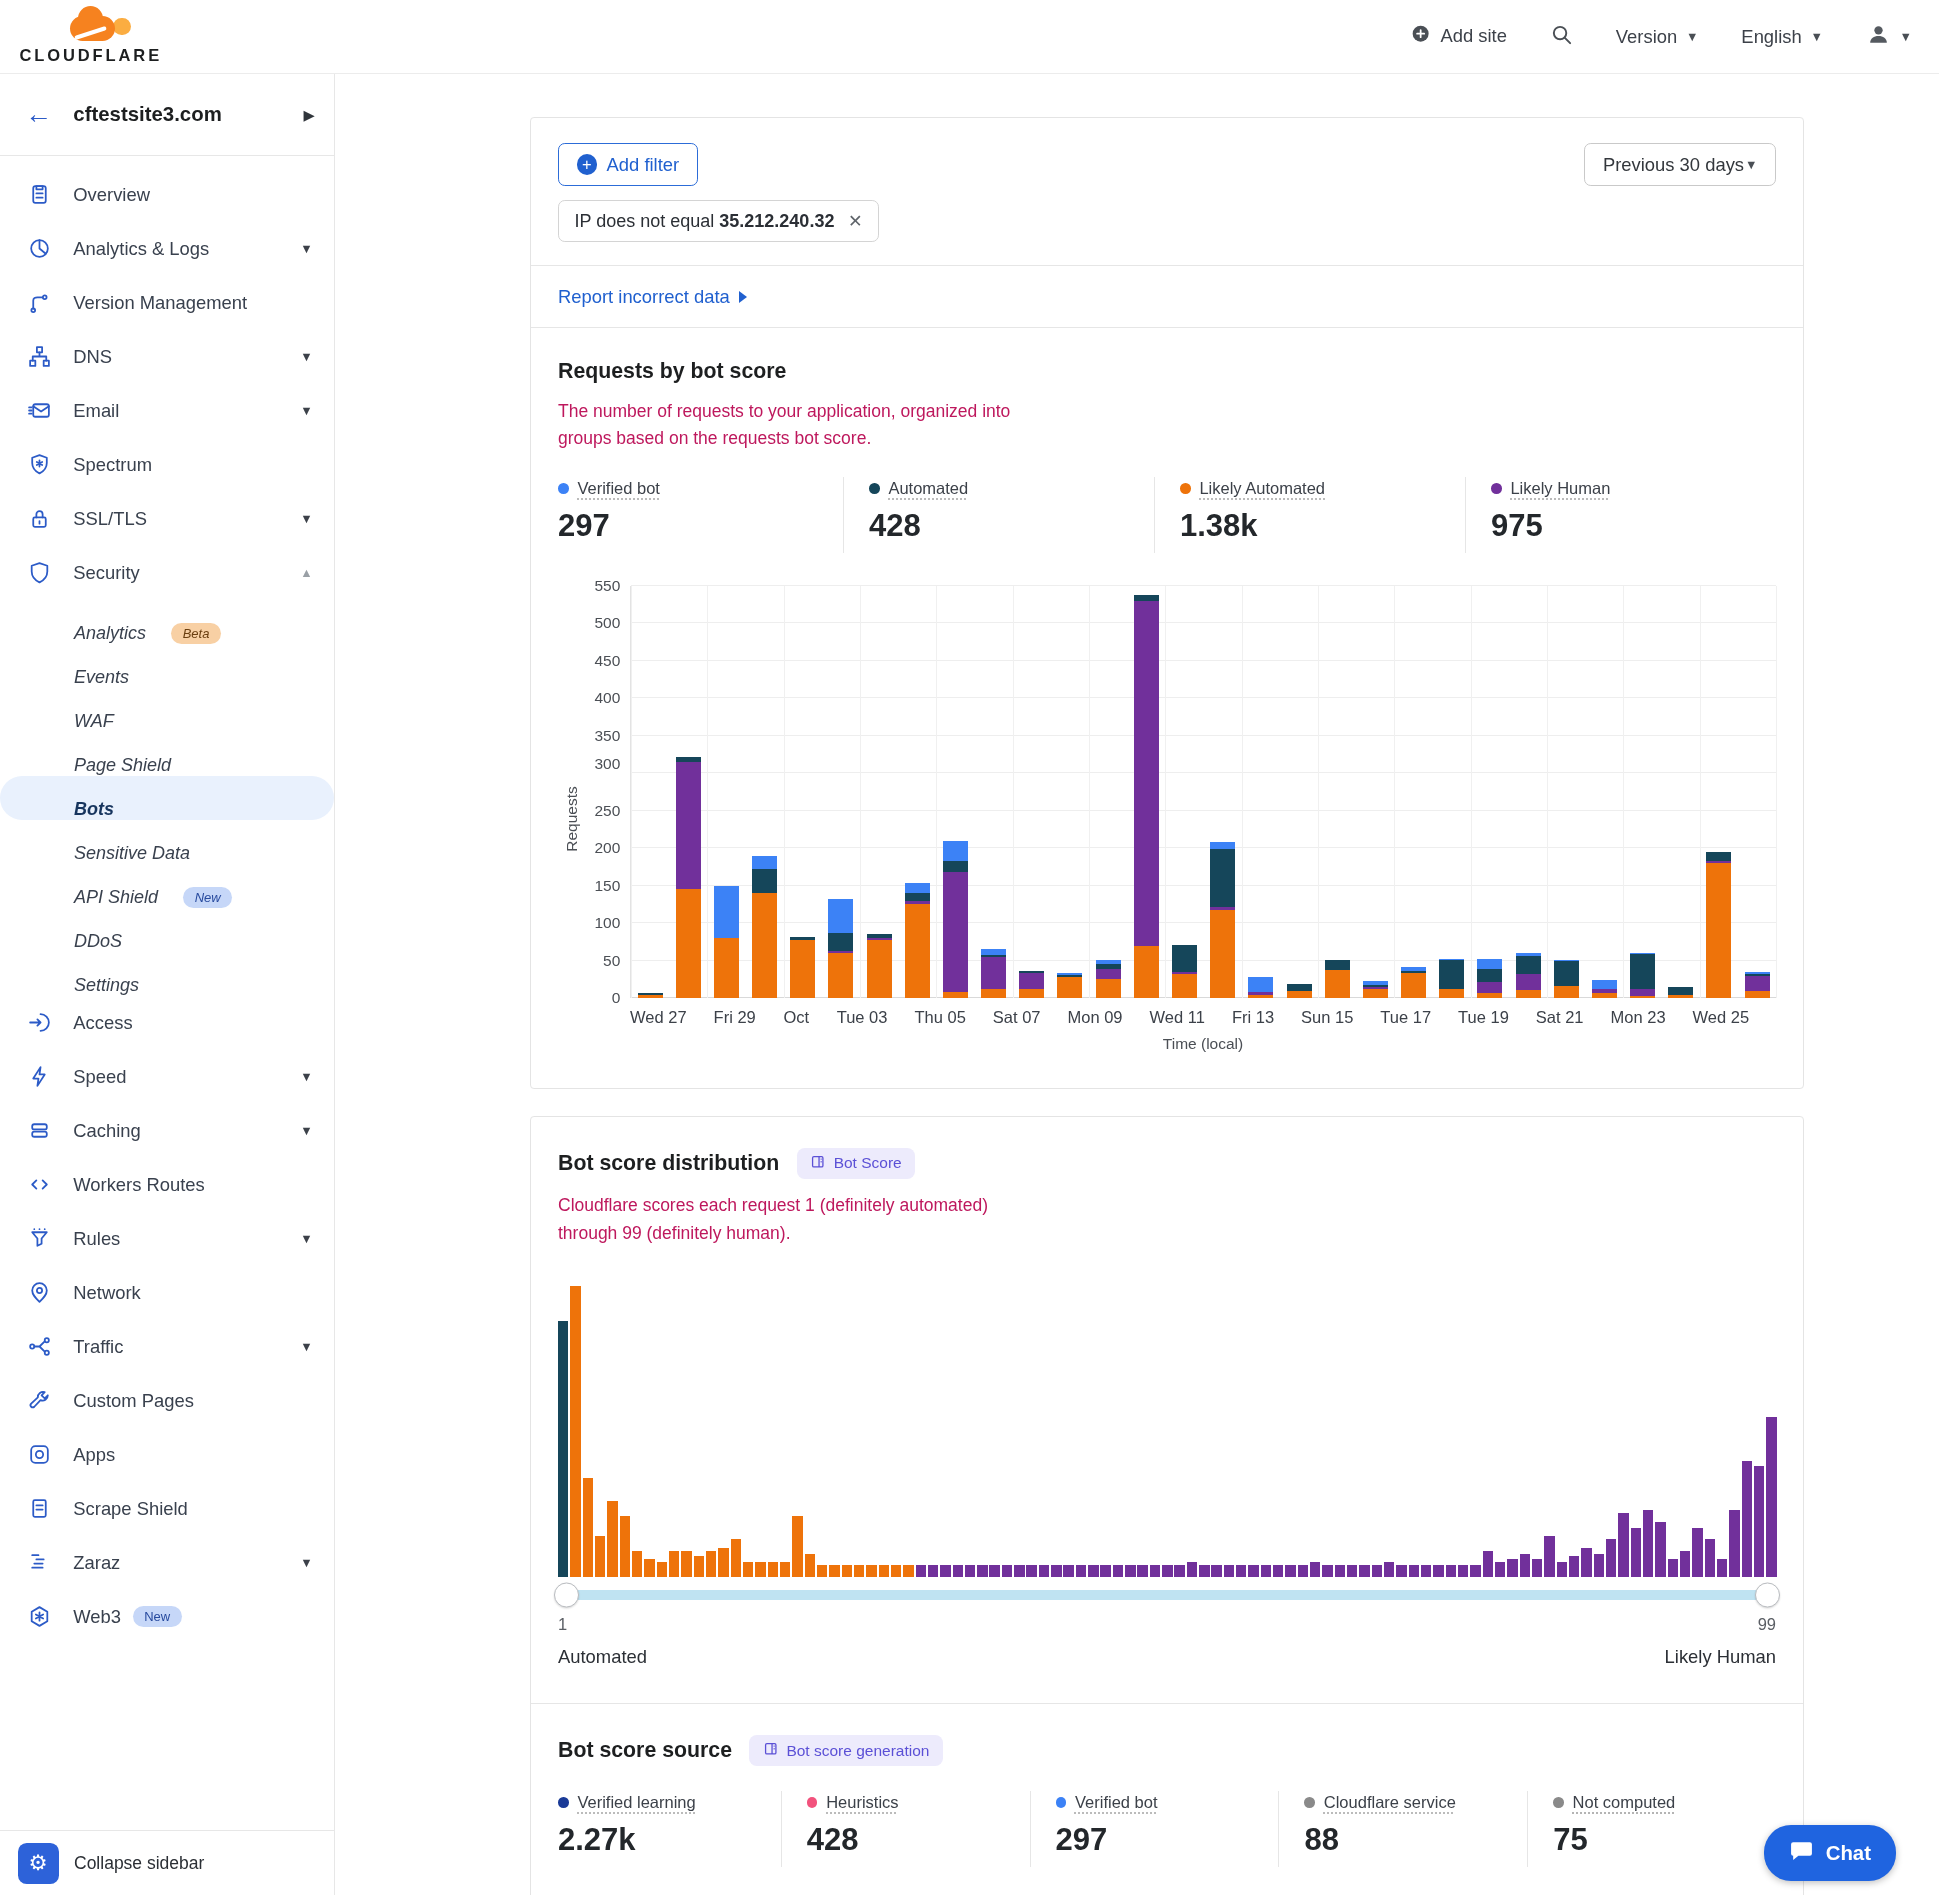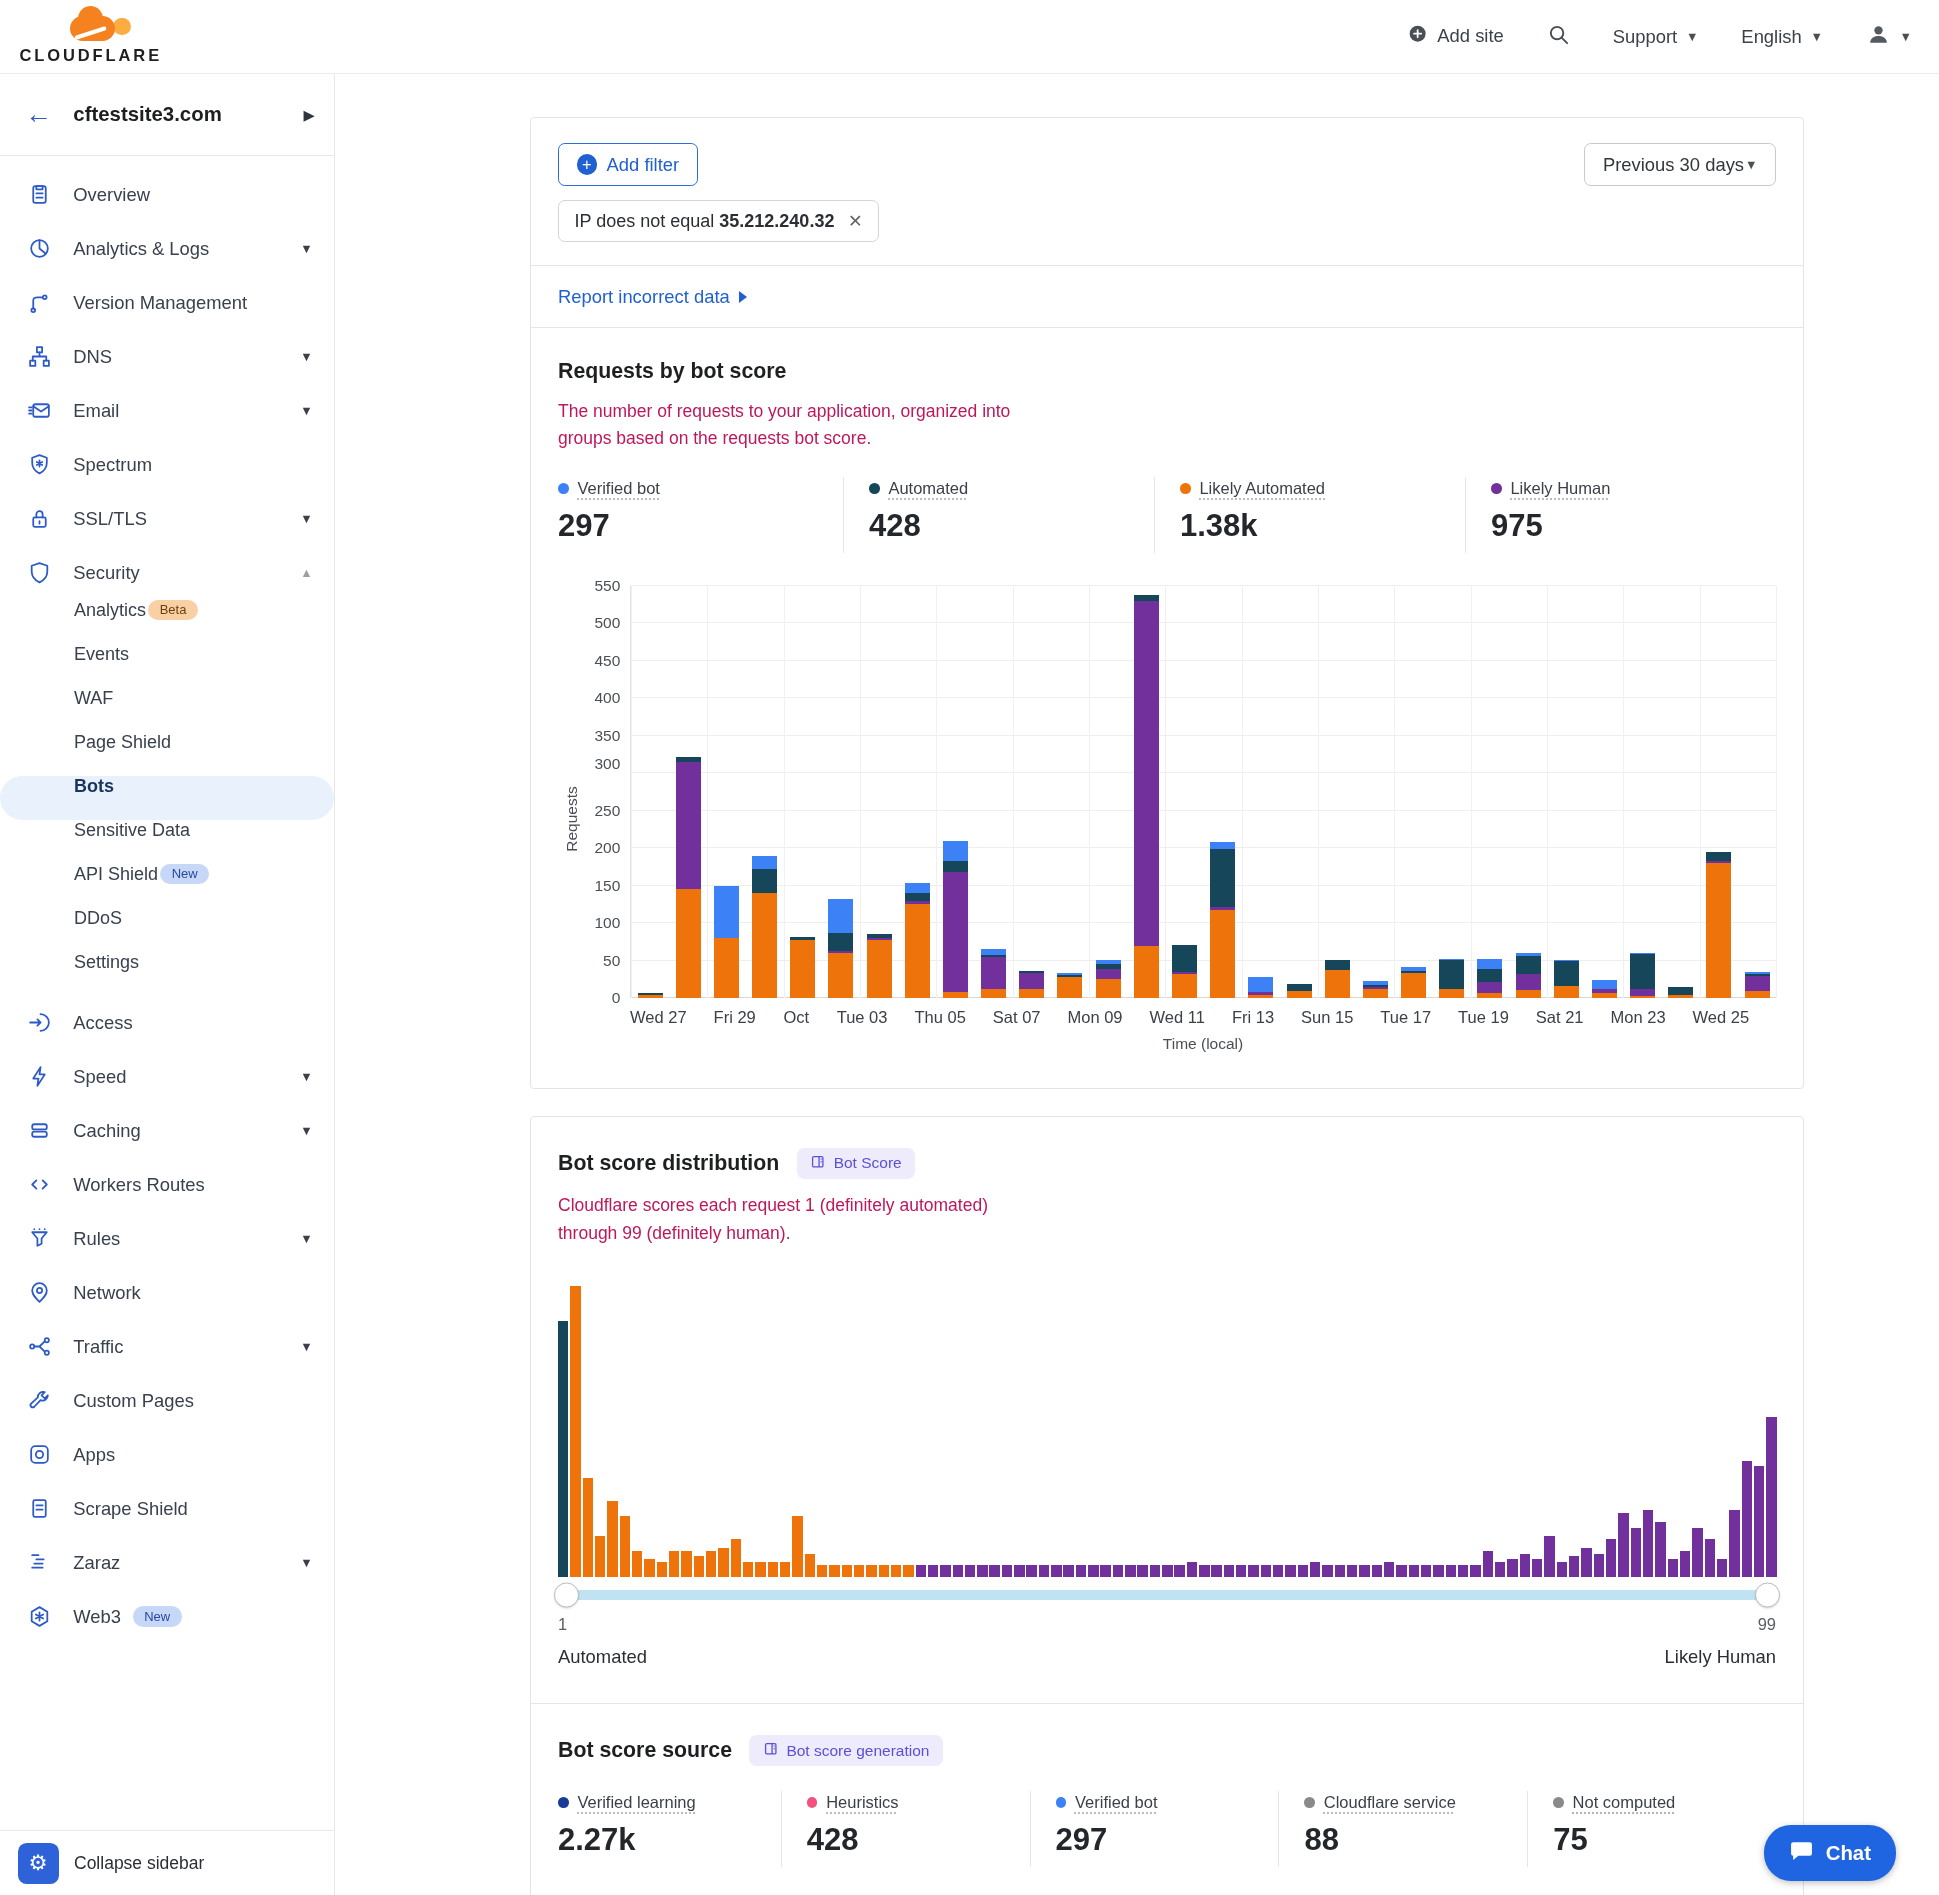--- a/index.html
+++ b/index.html
@@ -30,22 +30,22 @@
   .back-arrow { color:#2c5bc7; font-size:27px; line-height:1; cursor:pointer; }
   .site-name { font-size:20.4px; font-weight:700; color:#1d1f20; flex:1; }
   .site-caret { color:#30353b; font-size:14.6px; cursor:pointer;}
   .nav-scroll { position:absolute; top:82px; bottom:65px; left:0; right:0; overflow:hidden; padding-top:11.6px;}
   .nav-item { height:54px; display:flex; align-items:center; gap:21.3px; padding:0 21.3px 0 27px;
     font-size:18.4px; color:#39414e; cursor:pointer; }
   .nav-item .nav-ic { width:25px; height:25px; flex:none; }
   .nav-item .nav-label { flex:1; display:flex; align-items:center; gap:11.6px;}
   .nav-chev { color:#3c4149; font-size:12.6px; }
   .nav-chev.up { color:#9aa0a6; }
-  .sub-item { height:44px; display:flex; align-items:flex-start; gap:2px; padding:0 21.3px 0 74px;
-    font-size:18px; color:#39414e; cursor:pointer; position:relative;}
+  .sub-item { height:44px; display:flex; align-items:flex-end; gap:25px; padding:0 21.3px 0 74px;
+    font-size:18px; color:#39414e; cursor:pointer; position:relative;font-style:italic;}
   .sub-item.active { background:#e9f1fd; border-radius:23px; margin-right:0;
     font-weight:700; color:#17355e;}
   .badge { font-size:13px; padding:2.9px 11.6px; border-radius:11.6px; white-space:nowrap;}
   .badge.beta { background:#f8d0a4; color:#6b3f10; }
   .badge.new { background:#c6d7f8; color:#274a9e; }
   .sidebar-footer { position:absolute; bottom:0; left:0; right:0; height:65px; border-top:1px solid #e7e7e7;
     display:flex; align-items:center; gap:15.5px; padding:0 17.5px; background:#fff;}
   .gear-btn { width:41px; height:41px; background:#2d62d9; border-radius:8.7px; display:flex;
     align-items:center; justify-content:center; color:#fff; font-size:21.3px; cursor:pointer;}
   .collapse-label { font-size:17.5px; color:#2b2f35; }
@@ -146,21 +146,21 @@
       </span>
       <span>Add site</span>
     </div>
     <span class="icon-svg">
       <svg width="23" height="23" viewBox="0 0 24 24" fill="none" stroke="#4a4f55" stroke-width="2" stroke-linecap="round">
           <circle cx="10.5" cy="10.5" r="6.5"></circle>
           <path d="M15.5 15.5L21 21"></path>
         </svg>
     </span>
     <div class="hr-item">
-      <span>Support</span>
+      <span>Version</span>
       <span class="caret-down">▼</span>
     </div>
     <div class="hr-item">
       <span>English</span>
       <span class="caret-down">▼</span>
     </div>
     <div class="hr-item">
       <span class="icon-svg">
         <svg width="25" height="25" viewBox="0 0 24 24" fill="#555a60">
             <circle cx="12" cy="8" r="4"></circle>

